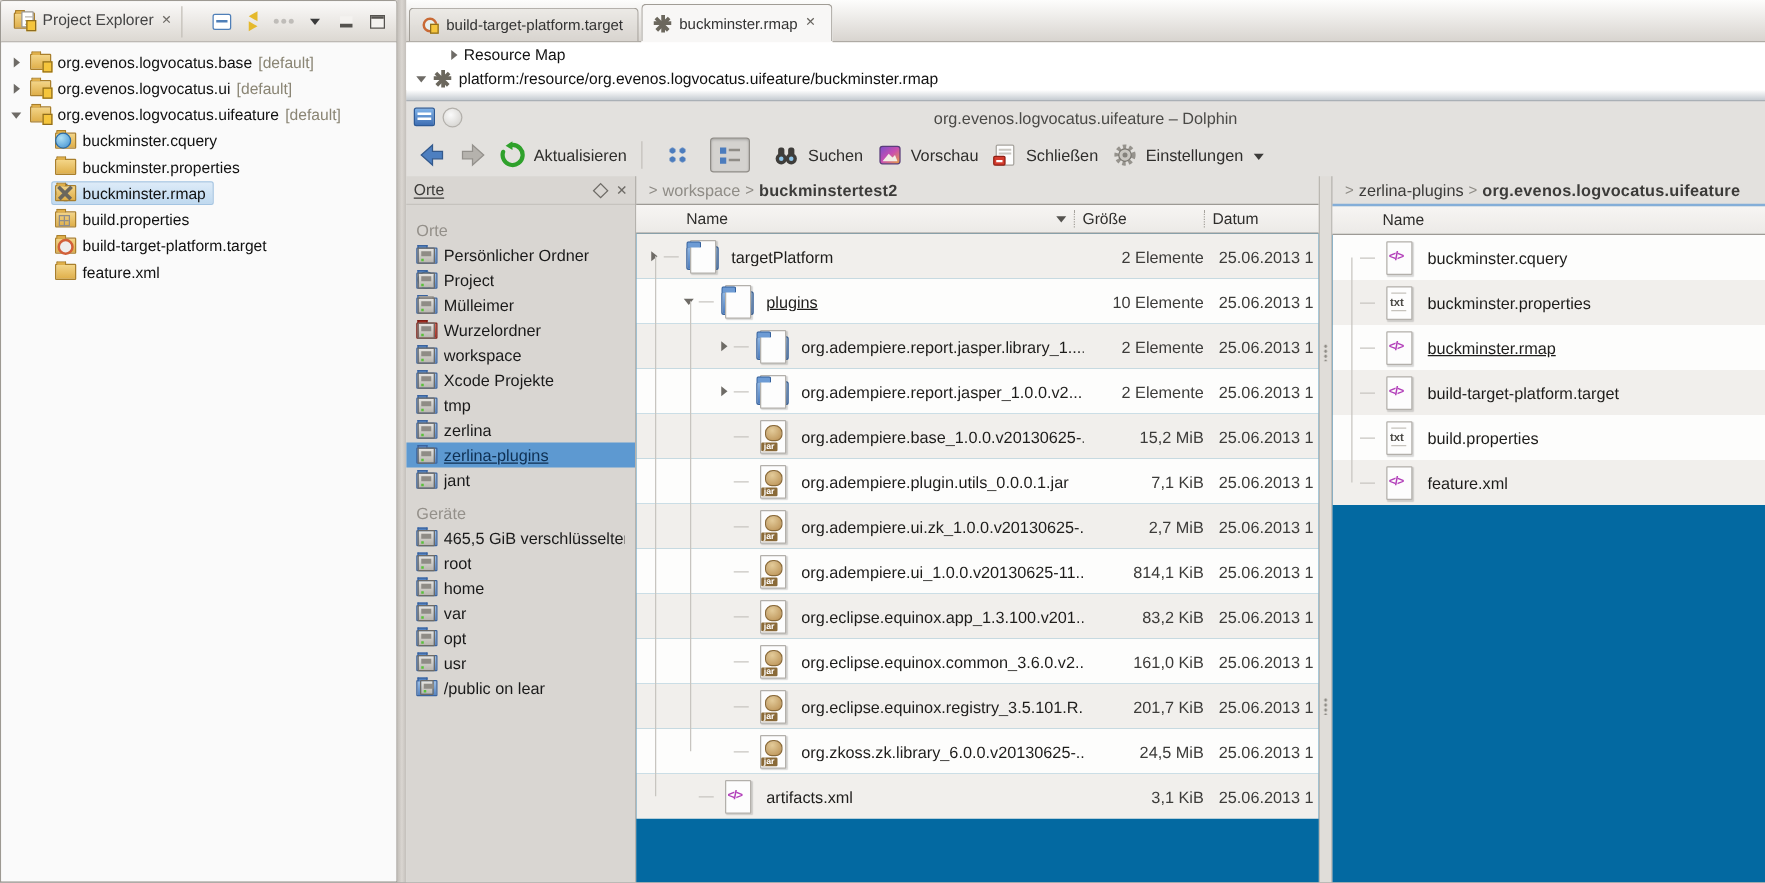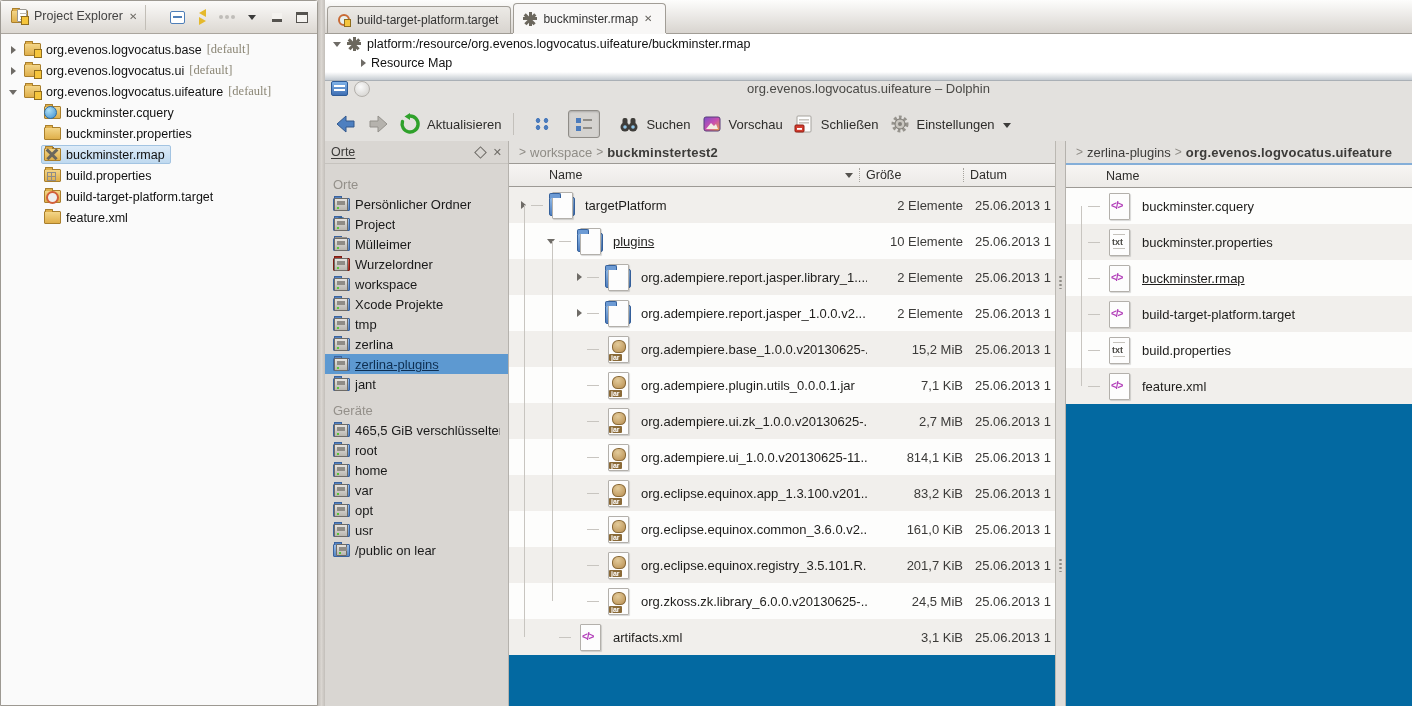--- a/index.html
+++ b/index.html
@@ -22,21 +22,21 @@
   .dots i{width:4px;height:4px;border-radius:50%;background:#8b8884;}
   .vmenu{width:0;height:0;border:4px solid transparent;border-top:5px solid #3a3a3a;margin-top:4px;}
   .winbtn{width:10px;height:9px;border:1px solid #55534f;position:relative;background:#f4f2ef;}
   .winbtn.min{border:none;border-bottom:3px solid #55534f;height:6px;}
   .winbtn.max::before{content:"";position:absolute;left:0;right:0;top:0;height:2px;background:#55534f;}
   .pe-tree{padding:5px 2px;flex:1;background:#fafafa;}
   .pe-row{height:21px;display:flex;align-items:center;padding-left:calc(4px + var(--d,0)*20px);}
   .pe-item{display:flex;align-items:center;gap:5px;padding:1px 5px 1px 2px;border:1px solid transparent;border-radius:2px;}
   .pe-row.selected .pe-item{background:linear-gradient(#ddebf8,#bfd9ef);border-color:#a3c4e2;}
   .pe-label{font-size:12.5px;color:#111;}
-  .pe-suffix{font-size:12.5px;color:#8a8574;font-family:Liberation Serif, serif;}
+  .pe-suffix{font-size:12.5px;color:#8a8574;}
   .pe-suffix:empty{display:none;}
   
   .exp{width:14px;height:14px;position:relative;flex:0 0 14px;}
   .exp.collapsed::before{content:"";position:absolute;left:4px;top:3px;border:4px solid transparent;border-left:5px solid #6e6b66;}
   .exp.expanded::before{content:"";position:absolute;left:2px;top:5px;border:4px solid transparent;border-top:5px solid #6e6b66;}
   .exp.none::before{content:"";}
   
   .peicon{width:17px;height:15px;position:relative;flex:0 0 17px;}
   .fold{position:absolute;left:0;bottom:1px;width:15px;height:11px;background:linear-gradient(#f3d588,#dfaf4a);border:1px solid #a97f2c;border-radius:1px;}
   .fold::before{content:"";position:absolute;top:-3px;left:0;width:6px;height:2px;background:#dfaf4a;border:1px solid #a97f2c;border-bottom:none;border-radius:1px 1px 0 0;}
@@ -66,21 +66,21 @@
   .ticon.target .ring{position:absolute;left:2px;top:1px;width:8px;height:8px;border:2px solid #c96a35;border-radius:50%;background:#e8f0ee;}
   .ticon.target::after{content:"";position:absolute;right:0;bottom:0;width:5px;height:6px;background:#f5c53c;border:1px solid #8f6d1e;}
   .oline{height:19px;background:#fff;display:flex;align-items:center;padding-left:6px;}
   .oline .olabel{font-size:12.5px;color:#111;}
   .outline-wrap{background:#fff;}
   .oline[style]{padding-left:calc(6px + var(--d,0)*26px);}
   .oicon{width:16px;height:14px;position:relative;margin:0 5px 0 1px;}
   .editor-grad{height:8px;background:linear-gradient(#fff,#c6ccd2);}
   
   .dolphin{flex:1;display:flex;flex-direction:column;background:#e3e1de;border-top:1px solid #aab0b6;min-height:0;}
-  .d-title{height:26px;position:relative;display:flex;align-items:flex-start;}
+  .d-title{height:26px;position:relative;display:flex;align-items:center;}
   .d-title-text{position:absolute;left:0;right:0;text-align:center;color:#4a4946;font-size:13px;}
   .d-mini{display:flex;gap:6px;padding-left:6px;z-index:1;}
   .appicon{width:15px;height:13px;background:linear-gradient(#7fb2e8,#3f6fb4);border:1px solid #2d5档;border:1px solid #2d5a96;border-radius:2px;position:relative;}
   .appicon::before{content:"";position:absolute;left:2px;right:2px;top:3px;height:2px;background:#fff;box-shadow:0 4px 0 #fff;}
   .circbtn{width:14px;height:14px;border-radius:50%;background:radial-gradient(circle at 40% 35%,#fafafa,#cfcdc9);border:1px solid #b3b0ab;}
   .d-toolbar{height:34px;display:flex;align-items:center;gap:10px;padding:0 10px;}
   .tbtn{display:flex;align-items:center;gap:6px;color:#2e2d2b;font-size:13px;}
   .tbtn svg{display:block;}
   .tsep{width:1px;height:22px;background:#c3c0bb;margin:0 2px;}
   .vbtn{width:30px;height:26px;display:flex;align-items:center;justify-content:center;border:1px solid transparent;border-radius:3px;}
@@ -304,30 +304,30 @@
 
         <div class="tab r-odd active">
           <span class="ticon rmap star"><span class="ring"></span></span>
           <span class="tlabel">buckminster.rmap</span>
           <span class="tclose">✕</span>
         </div>
       </div>
 
     <div class="outline-wrap">
 
+        <div class="oline r-odd" style="--d: 1;">
+          <span class="exp collapsed"></span>
+
+          <span class="olabel">Resource Map</span>
+        </div>
+
         <div class="oline r-even" style="--d:0">
           <span class="exp expanded"></span>
           <span class="oicon star rmap"></span>
           <span class="olabel">platform:/resource/org.evenos.logvocatus.uifeature/buckminster.rmap</span>
-        </div>
-
-        <div class="oline r-odd" style="--d: 1;">
-          <span class="exp collapsed"></span>
-
-          <span class="olabel">Resource Map</span>
         </div>
       </div>
     <div class="editor-grad"></div>
 
     <div class="dolphin">
       <div class="d-title">
         <div class="d-mini">
           <span class="appicon"></span>
           <span class="circbtn"></span>
         </div>

